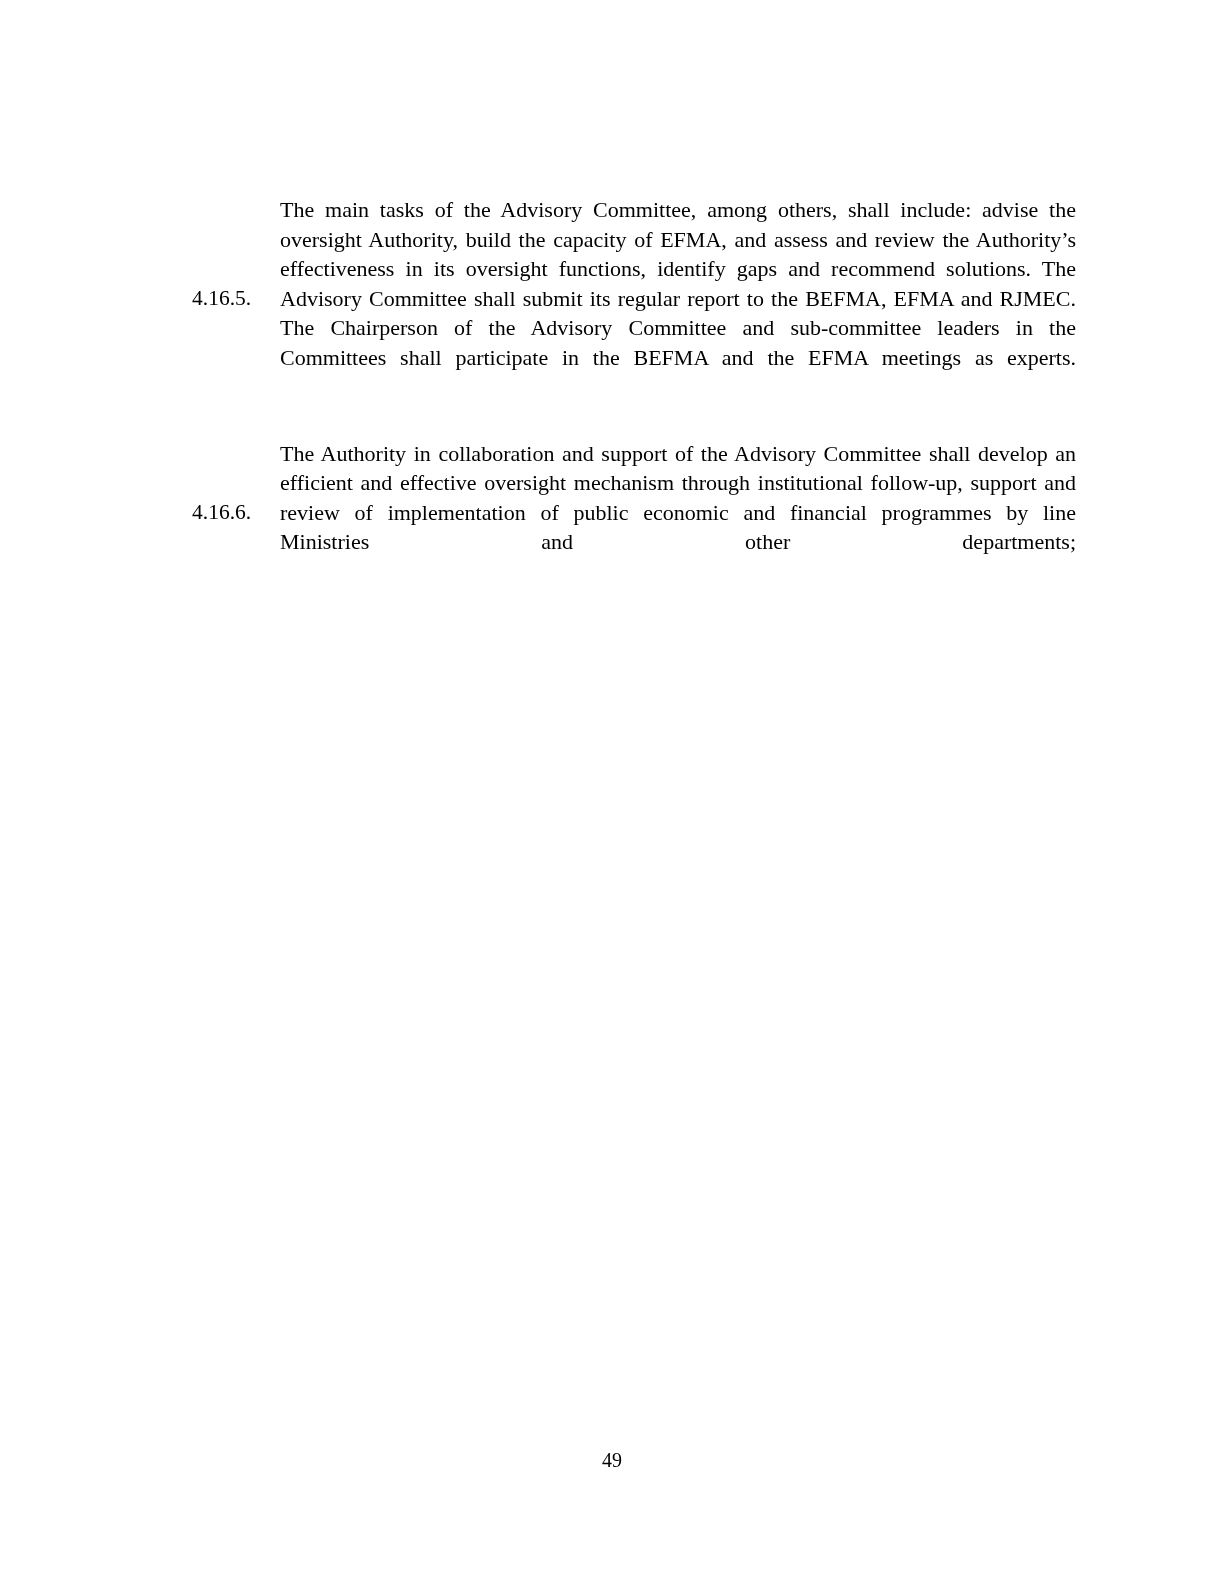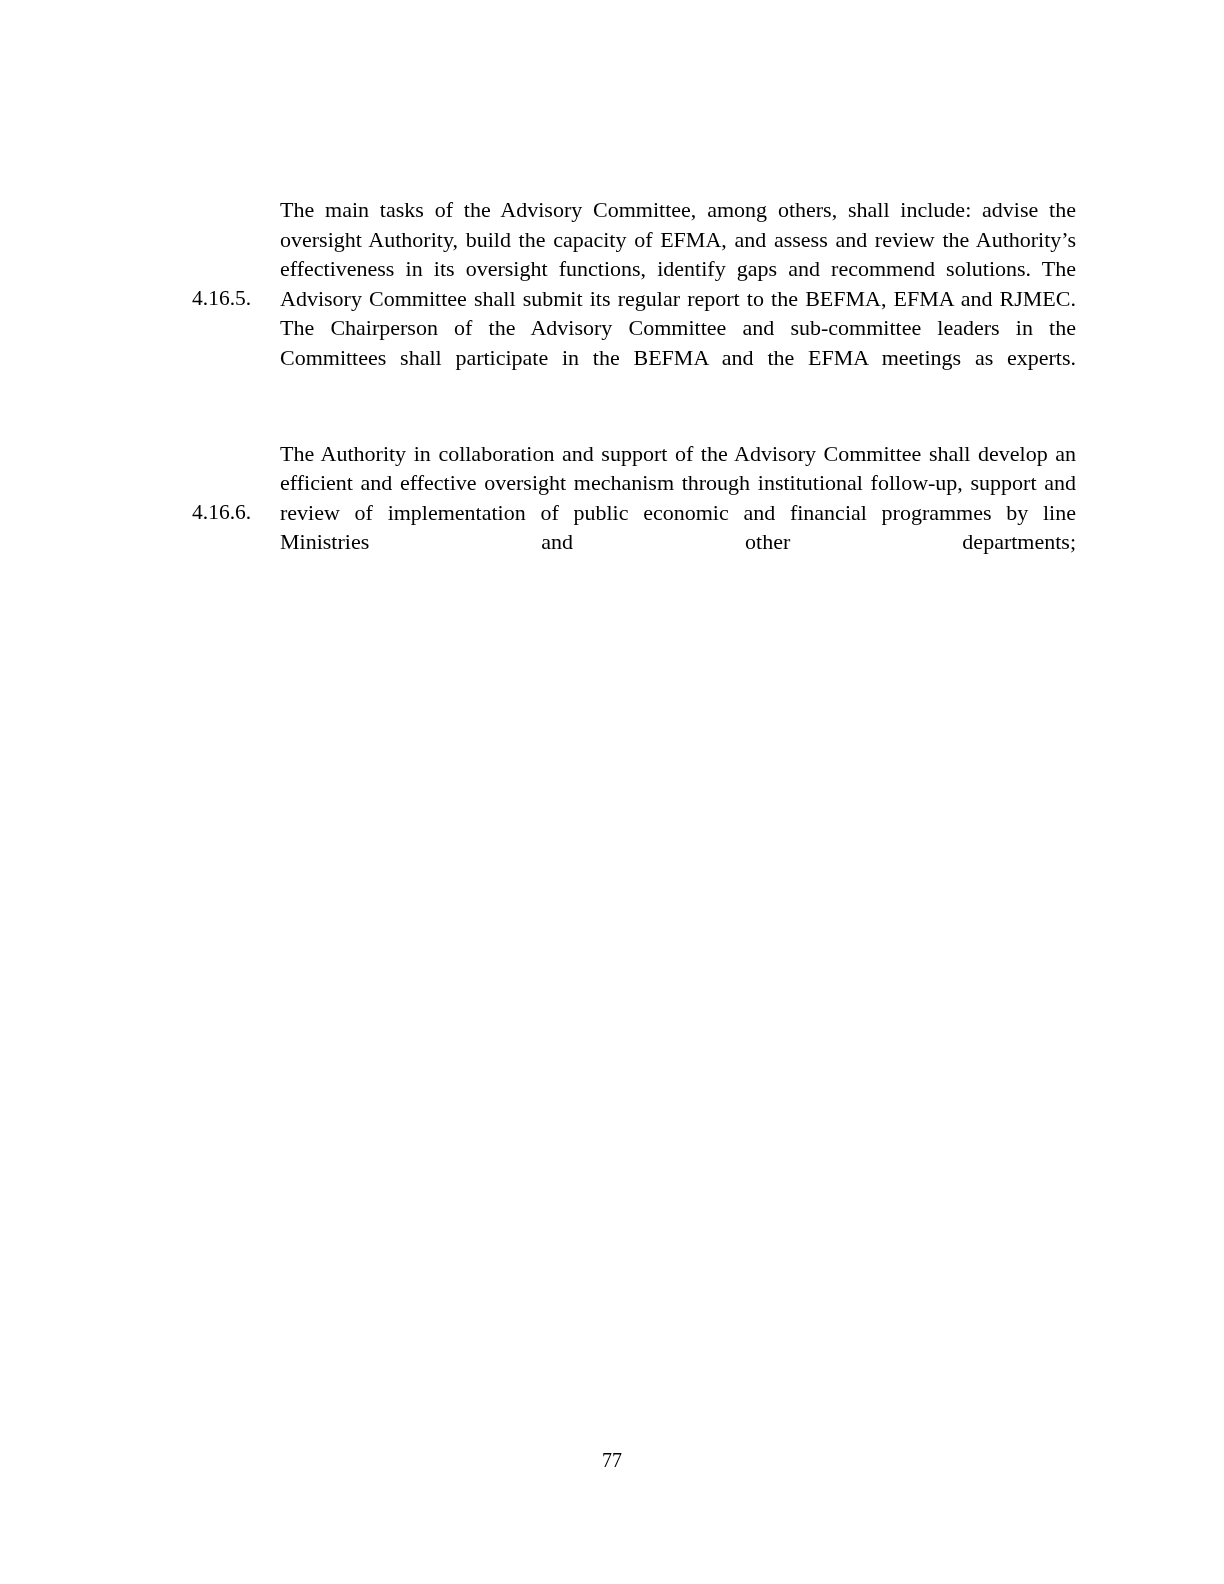--- a/index.html
+++ b/index.html
@@ -101,15 +101,15 @@
     </div>
 
     <div class="clause">
       <div class="clause-number">4.16.6.</div>
       <div class="clause-body">The Authority in collaboration and support of the Advisory Committee shall develop an efficient and effective oversight mechanism through institutional follow-up, support and review of implementation of public economic and financial programmes by line Ministries and other departments;</div>
     </div>
 
 
   </div>
 
-  <div class="page-number">77</div>
+  <div class="page-number">49</div>
 
 </div>
 
 </body></html>

